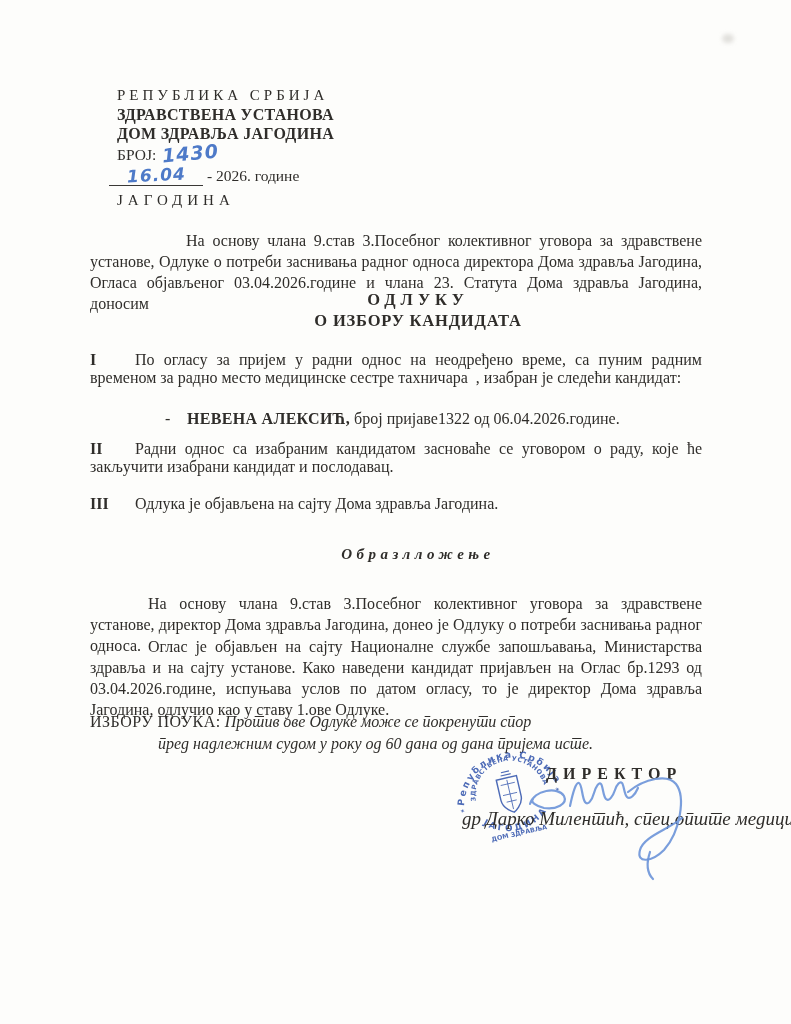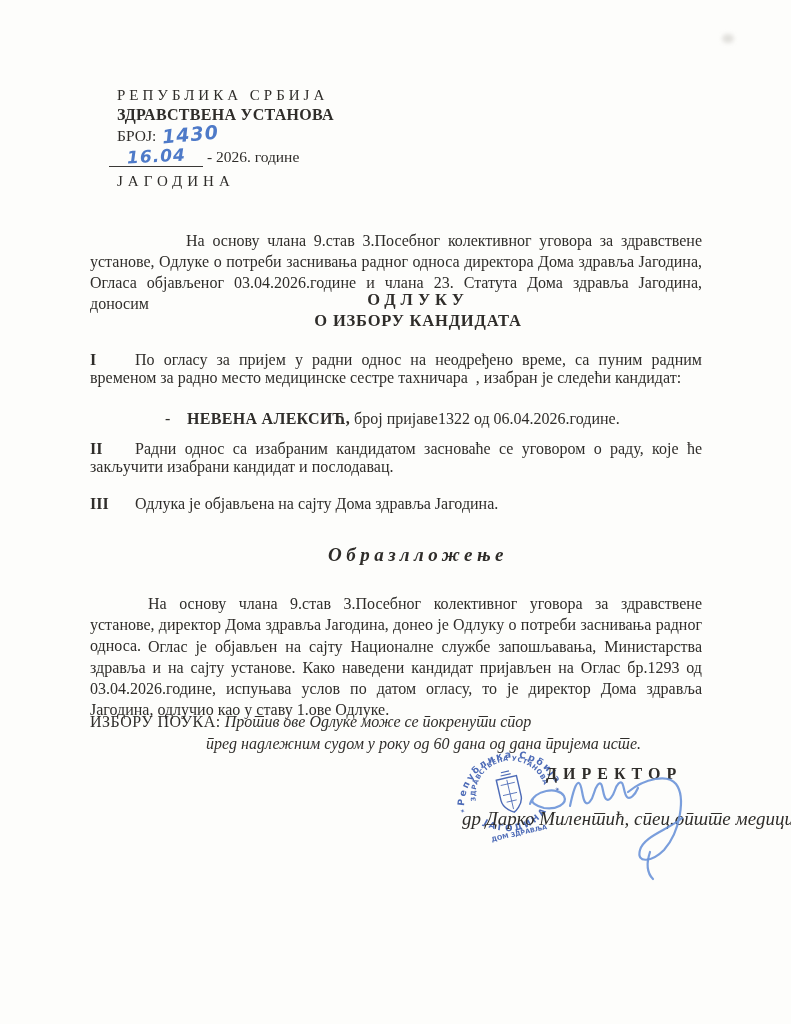--- a/index.html
+++ b/index.html
@@ -41,28 +41,28 @@
   .sec-2 { top:424px; }
   .sec-3 { top:479px; }
   .sec-4 { top:510px; }
   .num { display:inline-block; width:45px; font-weight:bold; }
 
   .candidate { top:392px; padding-left:75px; }
   .candidate .dash { display:inline-block; width:22px; }
   .candidate .cname { font-weight:bold; letter-spacing:0.3px; }
 
   .rationale-title { top:544px; text-align:center; transform:translateX(22px);
-    font-weight:bold; font-style:italic; font-size:19px; letter-spacing:4.5px; }
+    font-weight:bold; font-style:italic; font-size:15px; letter-spacing:4.5px; }
   .rp1 { top:577px; text-indent:58px; }
   .rp2 { top:620px; text-indent:58px; }
 
   .legal { top:711px; line-height:21.5px; }
   .legal .lbl { font-style:normal; letter-spacing:0.5px; }
   .legal .it { font-style:italic; }
-  .legal-l2 { margin-left:116px; font-style:italic; }
+  .legal-l2 { margin-left:68px; font-style:italic; }
 
   
   .director-label { position:absolute; left:546px; top:765px; font-weight:bold;
     font-size:16px; letter-spacing:6px; z-index:3; }
   .director-name { position:absolute; left:462px; top:808px; font-style:italic;
     font-size:19px; white-space:nowrap; z-index:3; }
 
   #stamp { position:absolute; left:449px; top:736px; width:124px; height:124px; z-index:2; opacity:0.9; }
   #stamp text { fill:#3b5cb0; font-family:"DejaVu Sans", sans-serif; }
   #stamp path { stroke:#3b5cb0; }
@@ -75,20 +75,21 @@
     background:#c9c7c2; border-radius:50%; filter:blur(2px); opacity:0.55; }
 </style>
 </head>
 <body>
 
 <div class="page">
 
   <div class="header">
     <div class="hdr-country">РЕПУБЛИКА СРБИЈА</div>
     <div class="hdr-bold">ЗДРАВСТВЕНА УСТАНОВА</div>
+    <div class="hdr-bold">ДОМ ЗДРАВЉА ЈАГОДИНА</div>
     <div class="broj-row">
       <span>БРОЈ:</span><span class="hand hand-number">1430</span>
     </div>
     <div class="date-row">
       <span class="date-underline"><span class="hand hand-date">16.04</span></span>
       <span>- 2026. године</span>
     </div>
     <div class="hdr-city">ЈАГОДИНА</div>
   </div>
 

